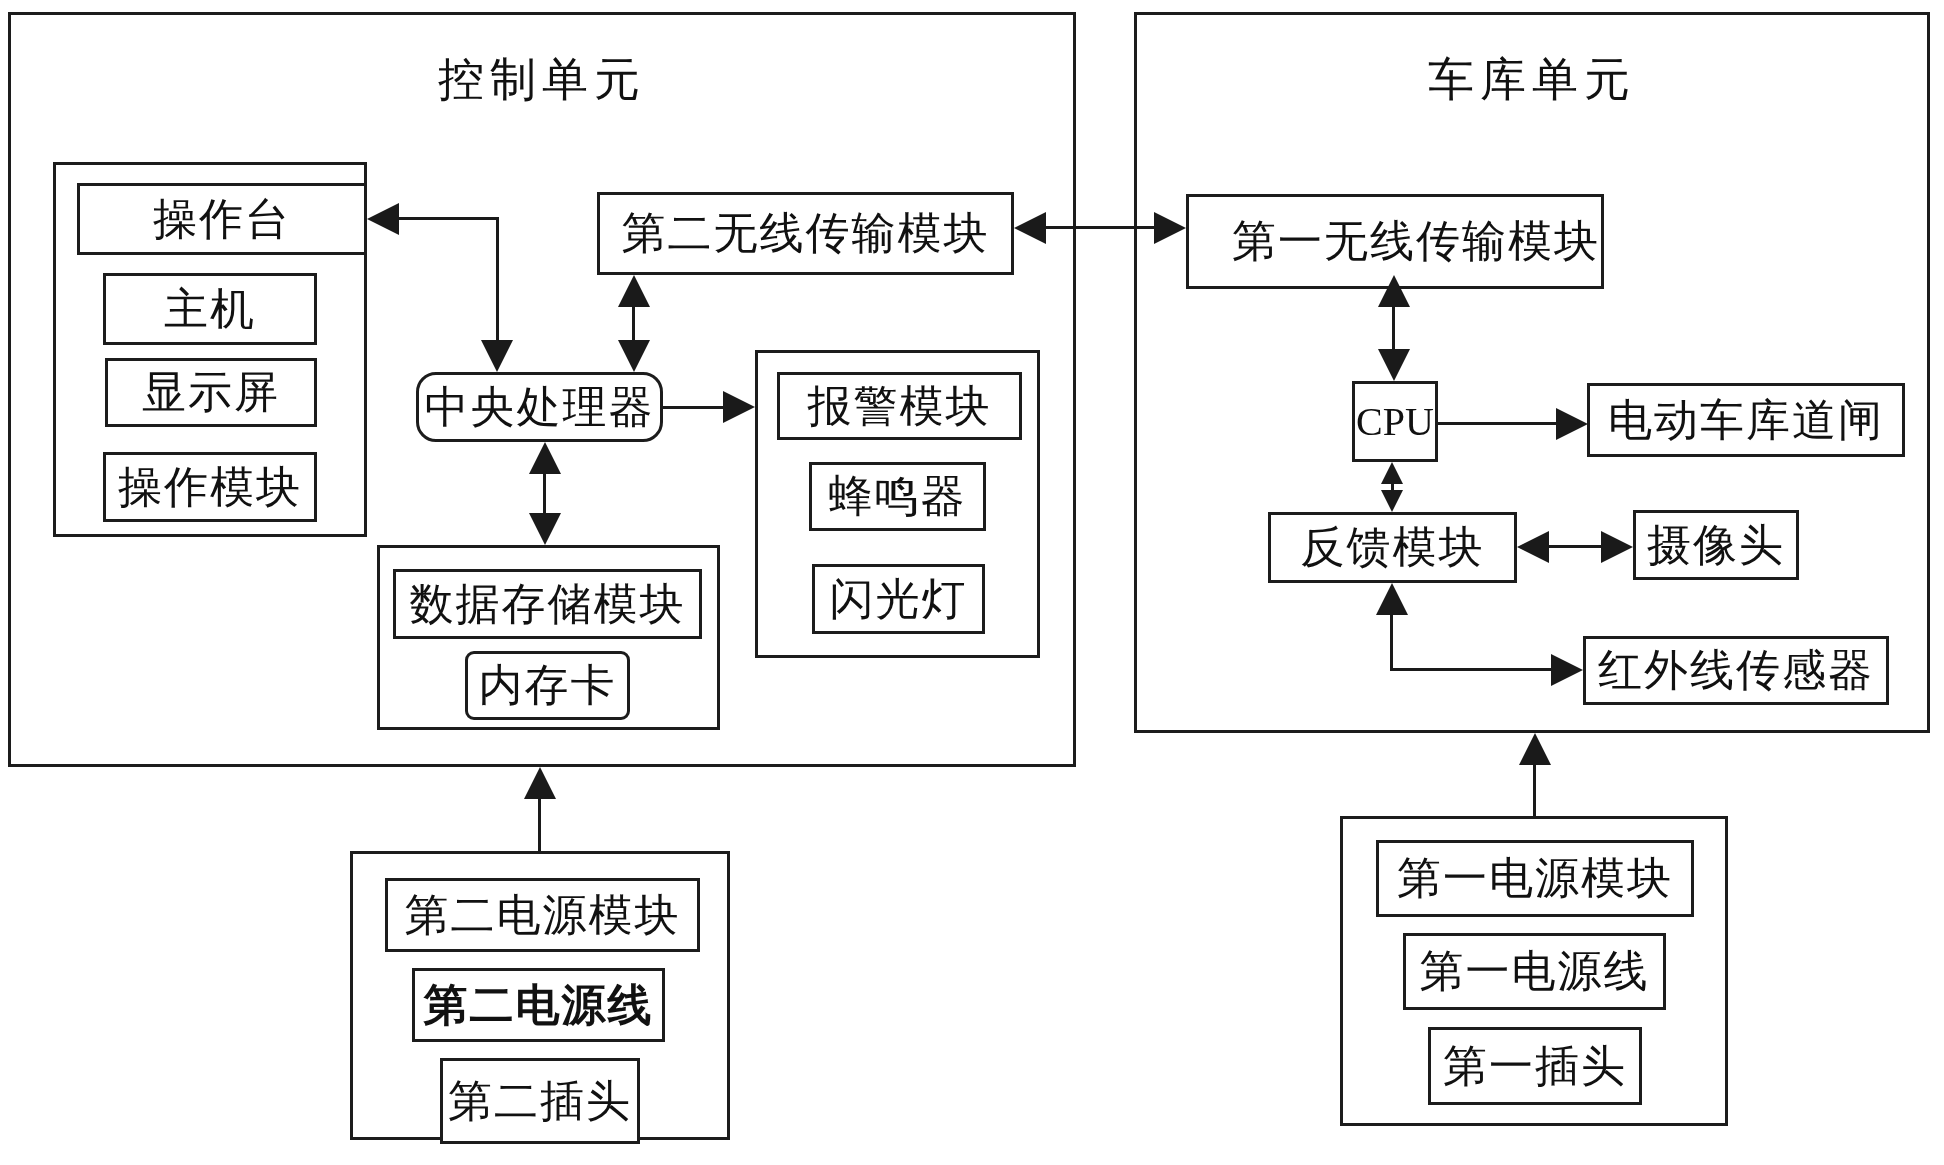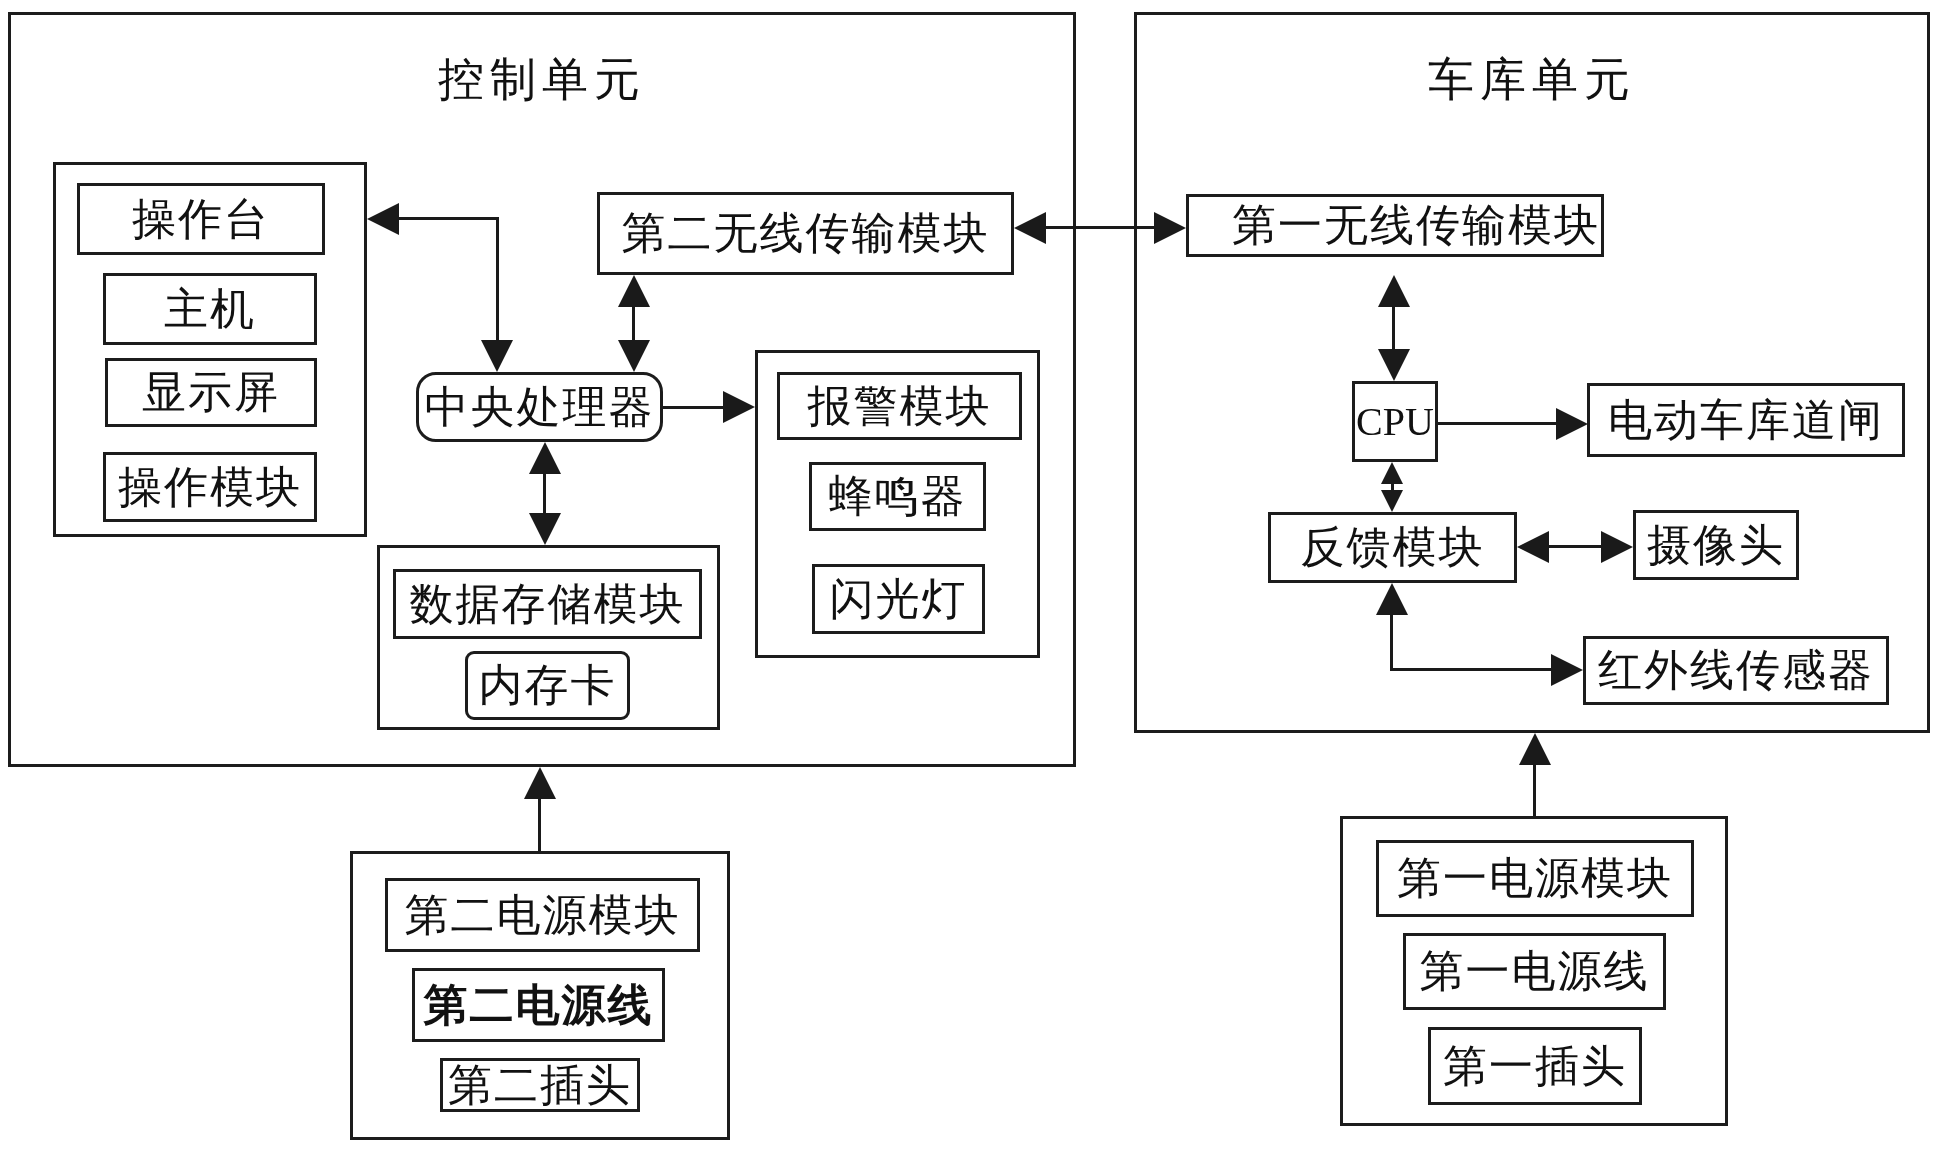--- a/index.html
+++ b/index.html
@@ -33,43 +33,43 @@
 
 <div class="canvas">
 
   <div class="frame" style="left:8px;top:12px;width:1068px;height:755px;"></div>
   <div class="frame" style="left:1134px;top:12px;width:796px;height:721px;"></div>
 
   <div class="title" style="left:367px;top:50px;width:350px;height:60px;">控制单元</div>
   <div class="title" style="left:1357px;top:50px;width:350px;height:60px;">车库单元</div>
 
   <div class="group" style="left:53px;top:162px;width:314px;height:375px;"></div>
-  <div class="box" style="left:77px;top:183px;width:248px;height:72px;">操作台</div>
+  <div class="box" style="left:77px;top:183px;width:290px;height:72px;">操作台</div>
   <div class="box" style="left:103px;top:273px;width:214px;height:72px;">主机</div>
   <div class="box" style="left:105px;top:358px;width:212px;height:69px;">显示屏</div>
   <div class="box" style="left:103px;top:452px;width:214px;height:70px;">操作模块</div>
 
   <div class="box" style="left:597px;top:192px;width:417px;height:83px;">第二无线传输模块</div>
-  <div class="box" style="left:1186px;top:194px;width:418px;height:63px;padding-left:42px;">第一无线传输模块</div>
+  <div class="box" style="left:1186px;top:194px;width:418px;height:95px;padding-left:42px;">第一无线传输模块</div>
 
   <div class="box" style="left:416px;top:372px;width:247px;height:70px;border-radius:20px;">中央处理器</div>
 
   <div class="group" style="left:755px;top:350px;width:285px;height:308px;"></div>
   <div class="box" style="left:777px;top:372px;width:245px;height:68px;">报警模块</div>
   <div class="box" style="left:809px;top:462px;width:177px;height:69px;">蜂鸣器</div>
   <div class="box" style="left:812px;top:564px;width:173px;height:70px;">闪光灯</div>
 
   <div class="group" style="left:377px;top:545px;width:343px;height:185px;"></div>
   <div class="box" style="left:393px;top:569px;width:309px;height:70px;">数据存储模块</div>
   <div class="box" style="left:465px;top:651px;width:165px;height:69px;border-radius:9px;">内存卡</div>
 
   <div class="group" style="left:350px;top:851px;width:380px;height:289px;"></div>
   <div class="box" style="left:385px;top:878px;width:315px;height:74px;">第二电源模块</div>
   <div class="box" style="left:412px;top:968px;width:253px;height:74px;font-weight:bold;">第二电源线</div>
-  <div class="box" style="left:440px;top:1058px;width:200px;height:54px;">第二插头</div>
+  <div class="box" style="left:440px;top:1058px;width:200px;height:86px;">第二插头</div>
 
   <div class="box cpu-small" style="left:1352px;top:381px;width:86px;height:81px;">CPU</div>
   <div class="box" style="left:1587px;top:383px;width:318px;height:74px;">电动车库道闸</div>
   <div class="box" style="left:1268px;top:512px;width:249px;height:71px;">反馈模块</div>
   <div class="box" style="left:1633px;top:510px;width:166px;height:70px;">摄像头</div>
   <div class="box" style="left:1583px;top:636px;width:306px;height:69px;">红外线传感器</div>
 
   <div class="group" style="left:1340px;top:816px;width:388px;height:310px;"></div>
   <div class="box" style="left:1376px;top:840px;width:318px;height:77px;">第一电源模块</div>
   <div class="box" style="left:1403px;top:933px;width:263px;height:77px;">第一电源线</div>

